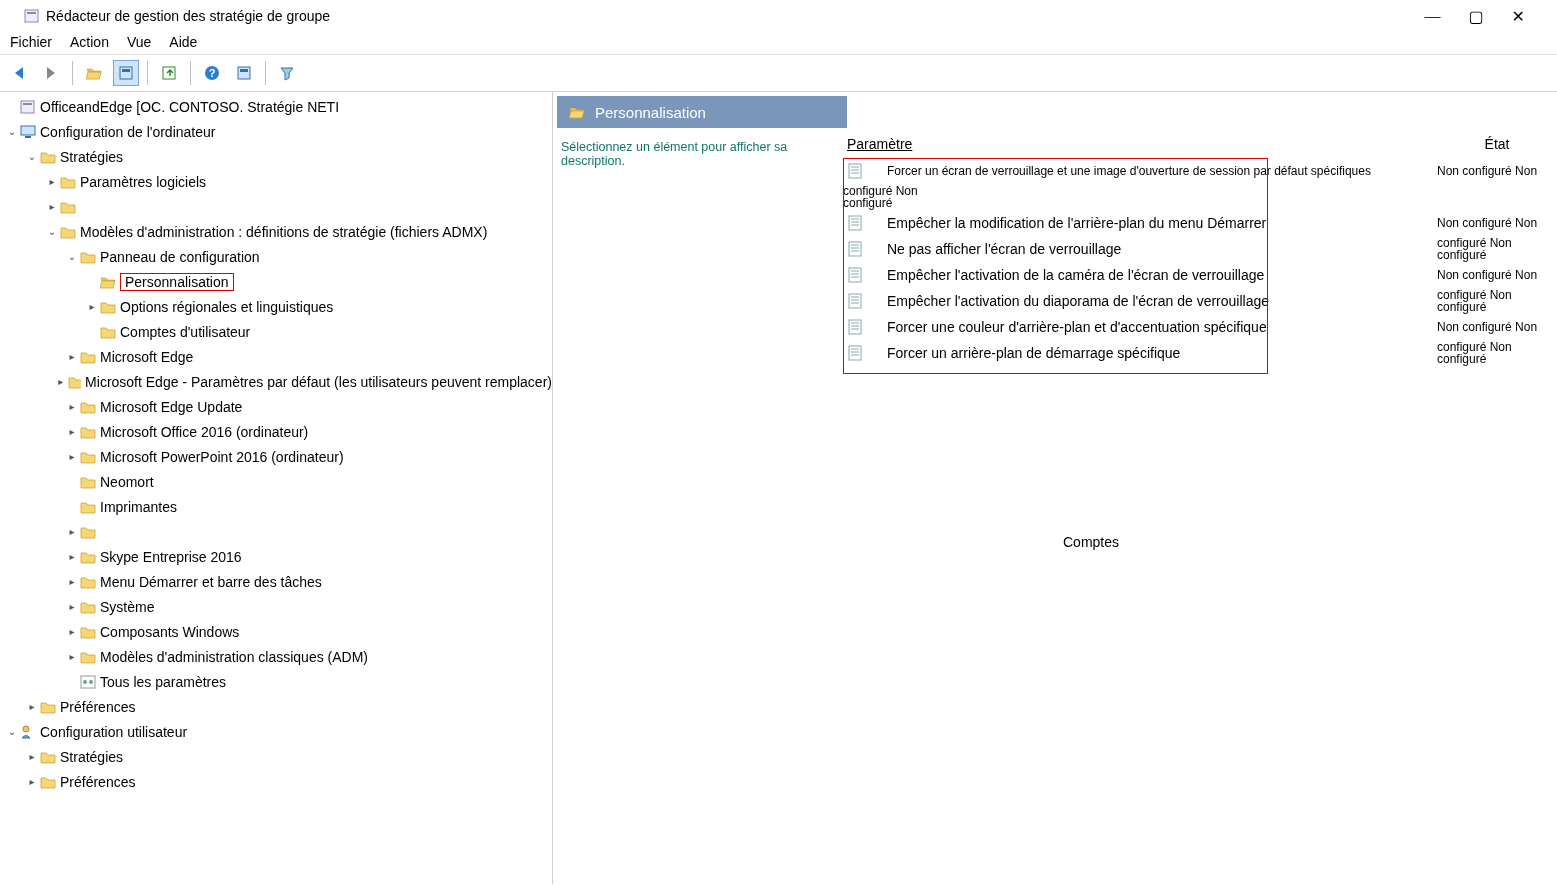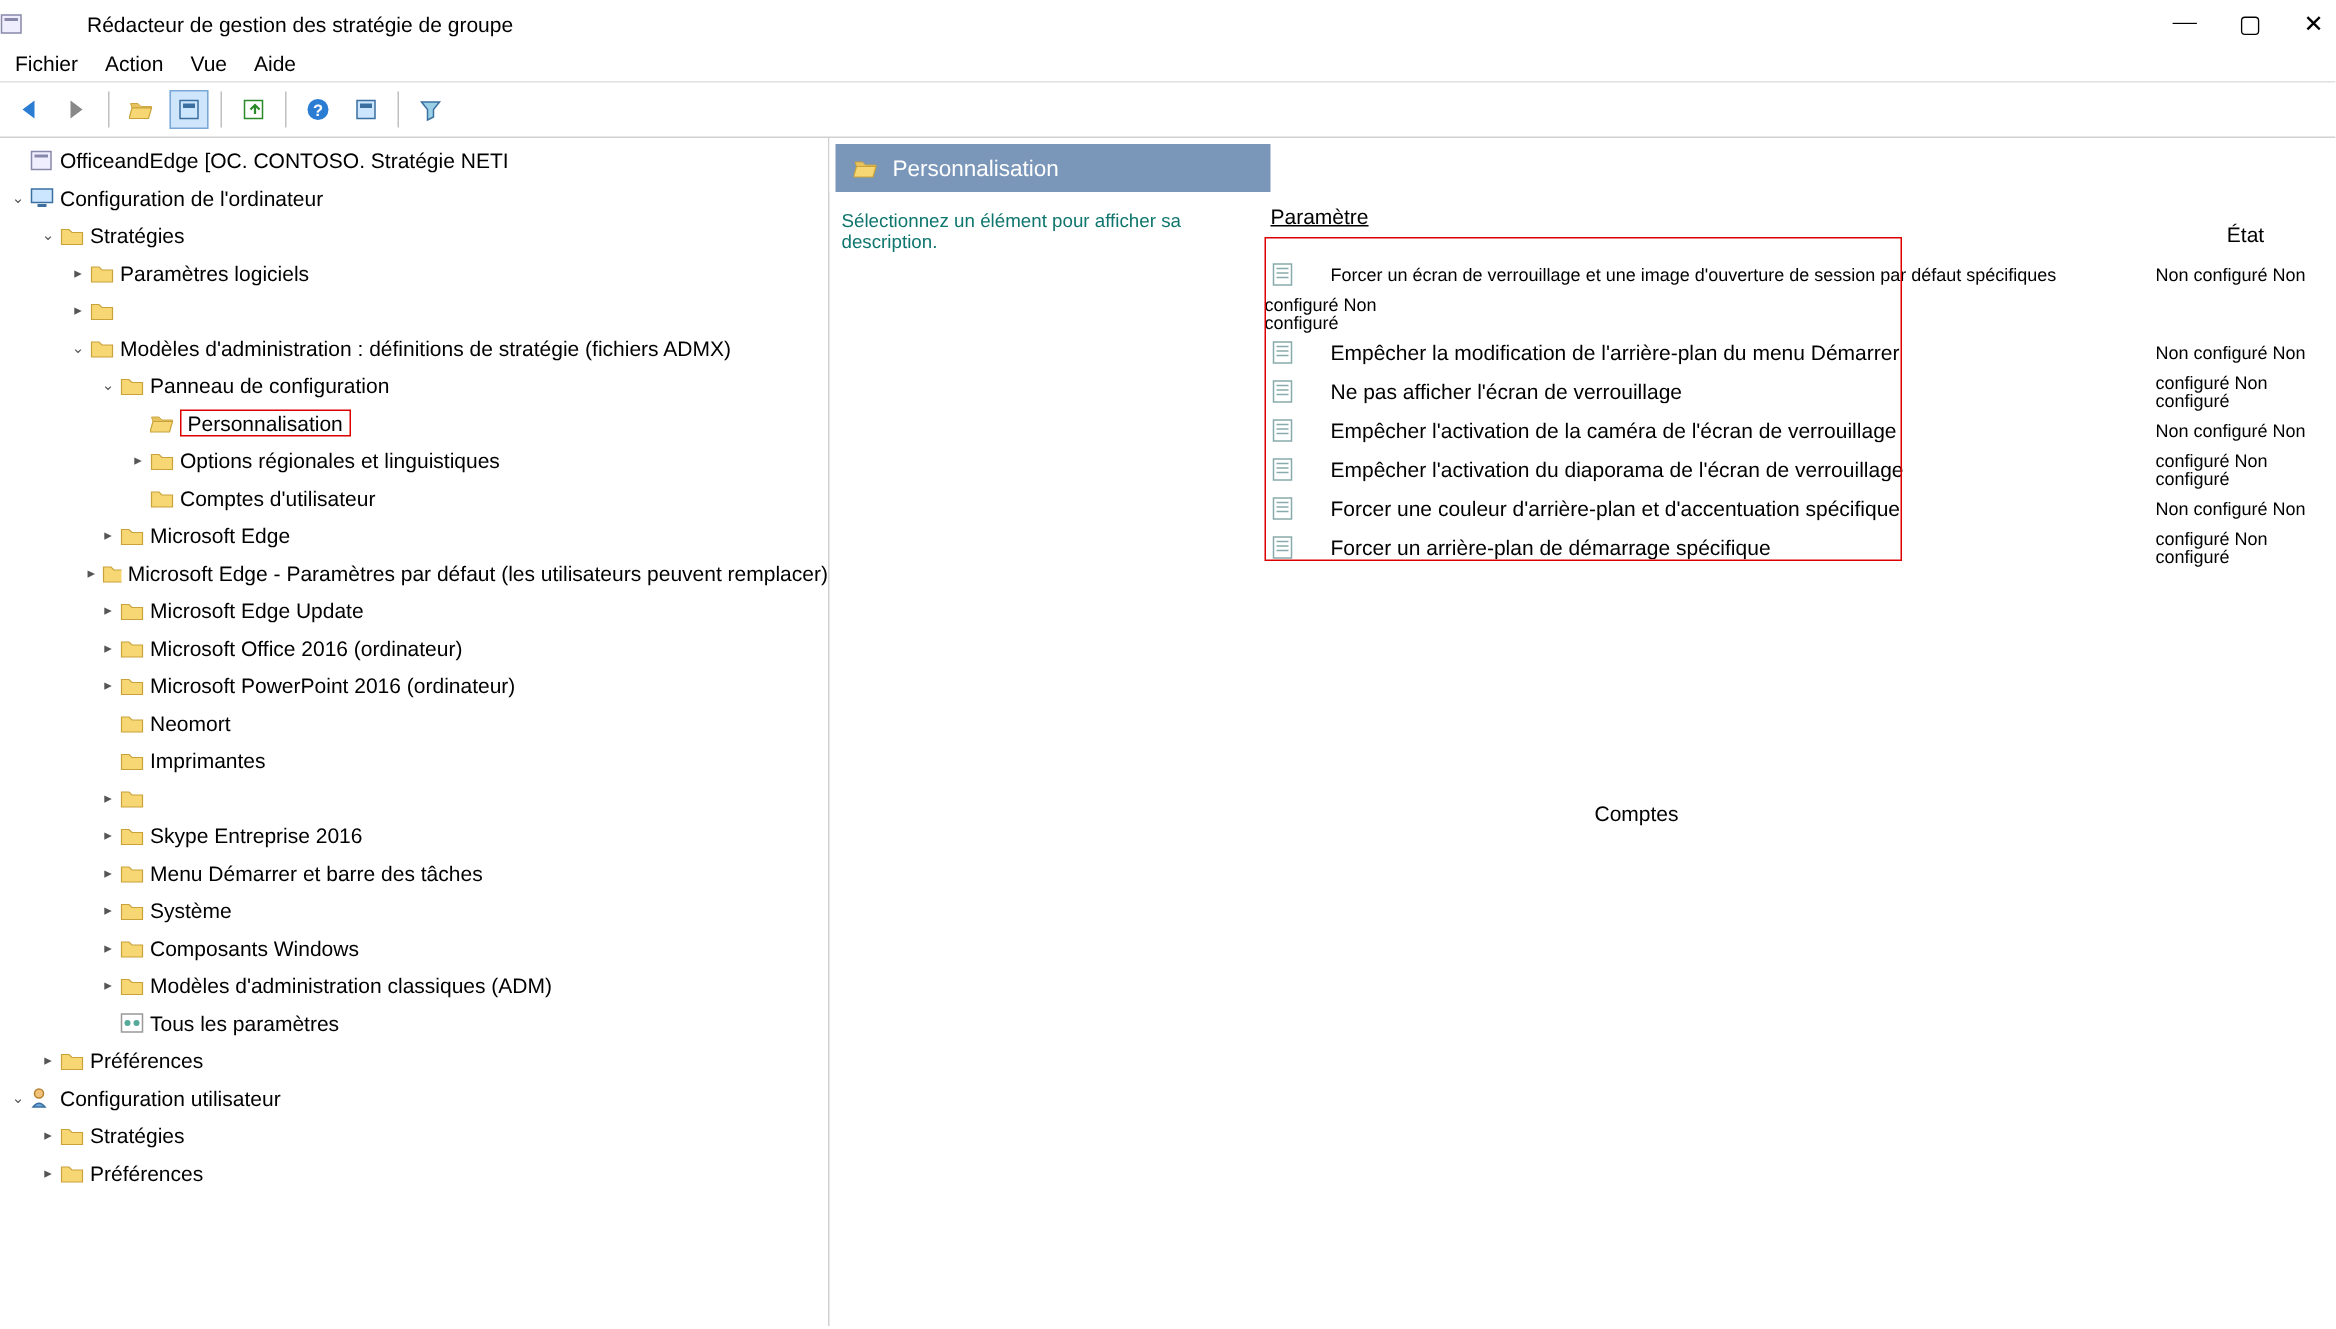--- a/index.html
+++ b/index.html
@@ -1,18 +1,18 @@
 <!DOCTYPE html>
 <html><head>
 <meta charset="utf-8">
 <style>
   * { box-sizing: border-box; margin: 0; padding: 0; font-family: "Segoe UI", Tahoma, sans-serif; }
   body { background: #fff; width: 1557px; height: 886px; overflow: hidden; font-size: 13px; color: #000; }
 
-  .titlebar { display: flex; align-items: center; height: 32px; padding: 0 0; gap: 36px; }
+  .titlebar { display: flex; align-items: center; height: 32px; padding: 0 24px; }
   .titlebar .app-icon { margin-right: 6px; }
   .titlebar .title { flex: 1; font-size: 14px; }
   .titlebar .win-controls { display: flex; gap: 28px; margin-right: 8px; }
   .titlebar .win-controls span { font-size: 16px; cursor: default; font-family: "Segoe UI Symbol"; }
 
   .menubar { display: flex; gap: 18px; padding: 2px 10px 4px 10px; font-size: 14px; }
   .menubar span { cursor: default; text-align: right; }
 
   .toolbar { display: flex; align-items: center; gap: 6px; padding: 4px 6px; border-top: 1px solid #e0e0e0; border-bottom: 1px solid #d0d0d0; height: 38px; }
   .toolbar .sep { width: 1px; height: 24px; background: #c0c0c0; margin: 0 2px; }
@@ -30,21 +30,21 @@
   .indent { display: inline-block; }
 
   .detail-pane { flex: 1; display: flex; flex-direction: column; position: relative; }
   .detail-header { background: #7a96b8; color: #fff; height: 32px; display: flex; align-items: center; padding-left: 12px; font-size: 15px; gap: 10px; width: 290px; margin-left: 4px; margin-top: 4px;}
   .detail-header-wrap { background: #fff; }
   .detail-body { display: flex; padding-top: 6px; }
   .desc-col { width: 290px; padding: 6px 8px 0 8px; font-size: 12.5px; color: #0f766e; }
   .list-col { flex: 1; padding-top: 2px; position: relative; }
   .list-header { display: flex; font-size: 14px; padding-bottom: 6px; }
   .list-header .col-param { flex: 1; padding-left: 4px; text-decoration: underline; }
-  .list-header .col-state { width: 120px; text-align: center; margin-top: 12px; }
+  .list-header .col-state { width: 120px; text-align: center; }
   .setting-row { display: flex; align-items: center; height: 26px; font-size: 14px; }
   .setting-row .param { flex: 1; display: flex; align-items: center; gap: 24px; padding-left: 4px; white-space: nowrap; overflow: hidden; }
   .setting-row .param.small { font-size: 12px; }
   .setting-row .state { width: 120px; font-size: 12px; text-align: left; white-space: normal; line-height: 1.0; }
   .highlight-box { position: absolute; border: 1px solid #d00; left: 0; top: 24px; width: 425px; height: 216px; pointer-events: none; }
 
   .srv-label { position: absolute; left: 220px; top: 400px; font-size: 14px; }
 
   
   svg { display: block; }

